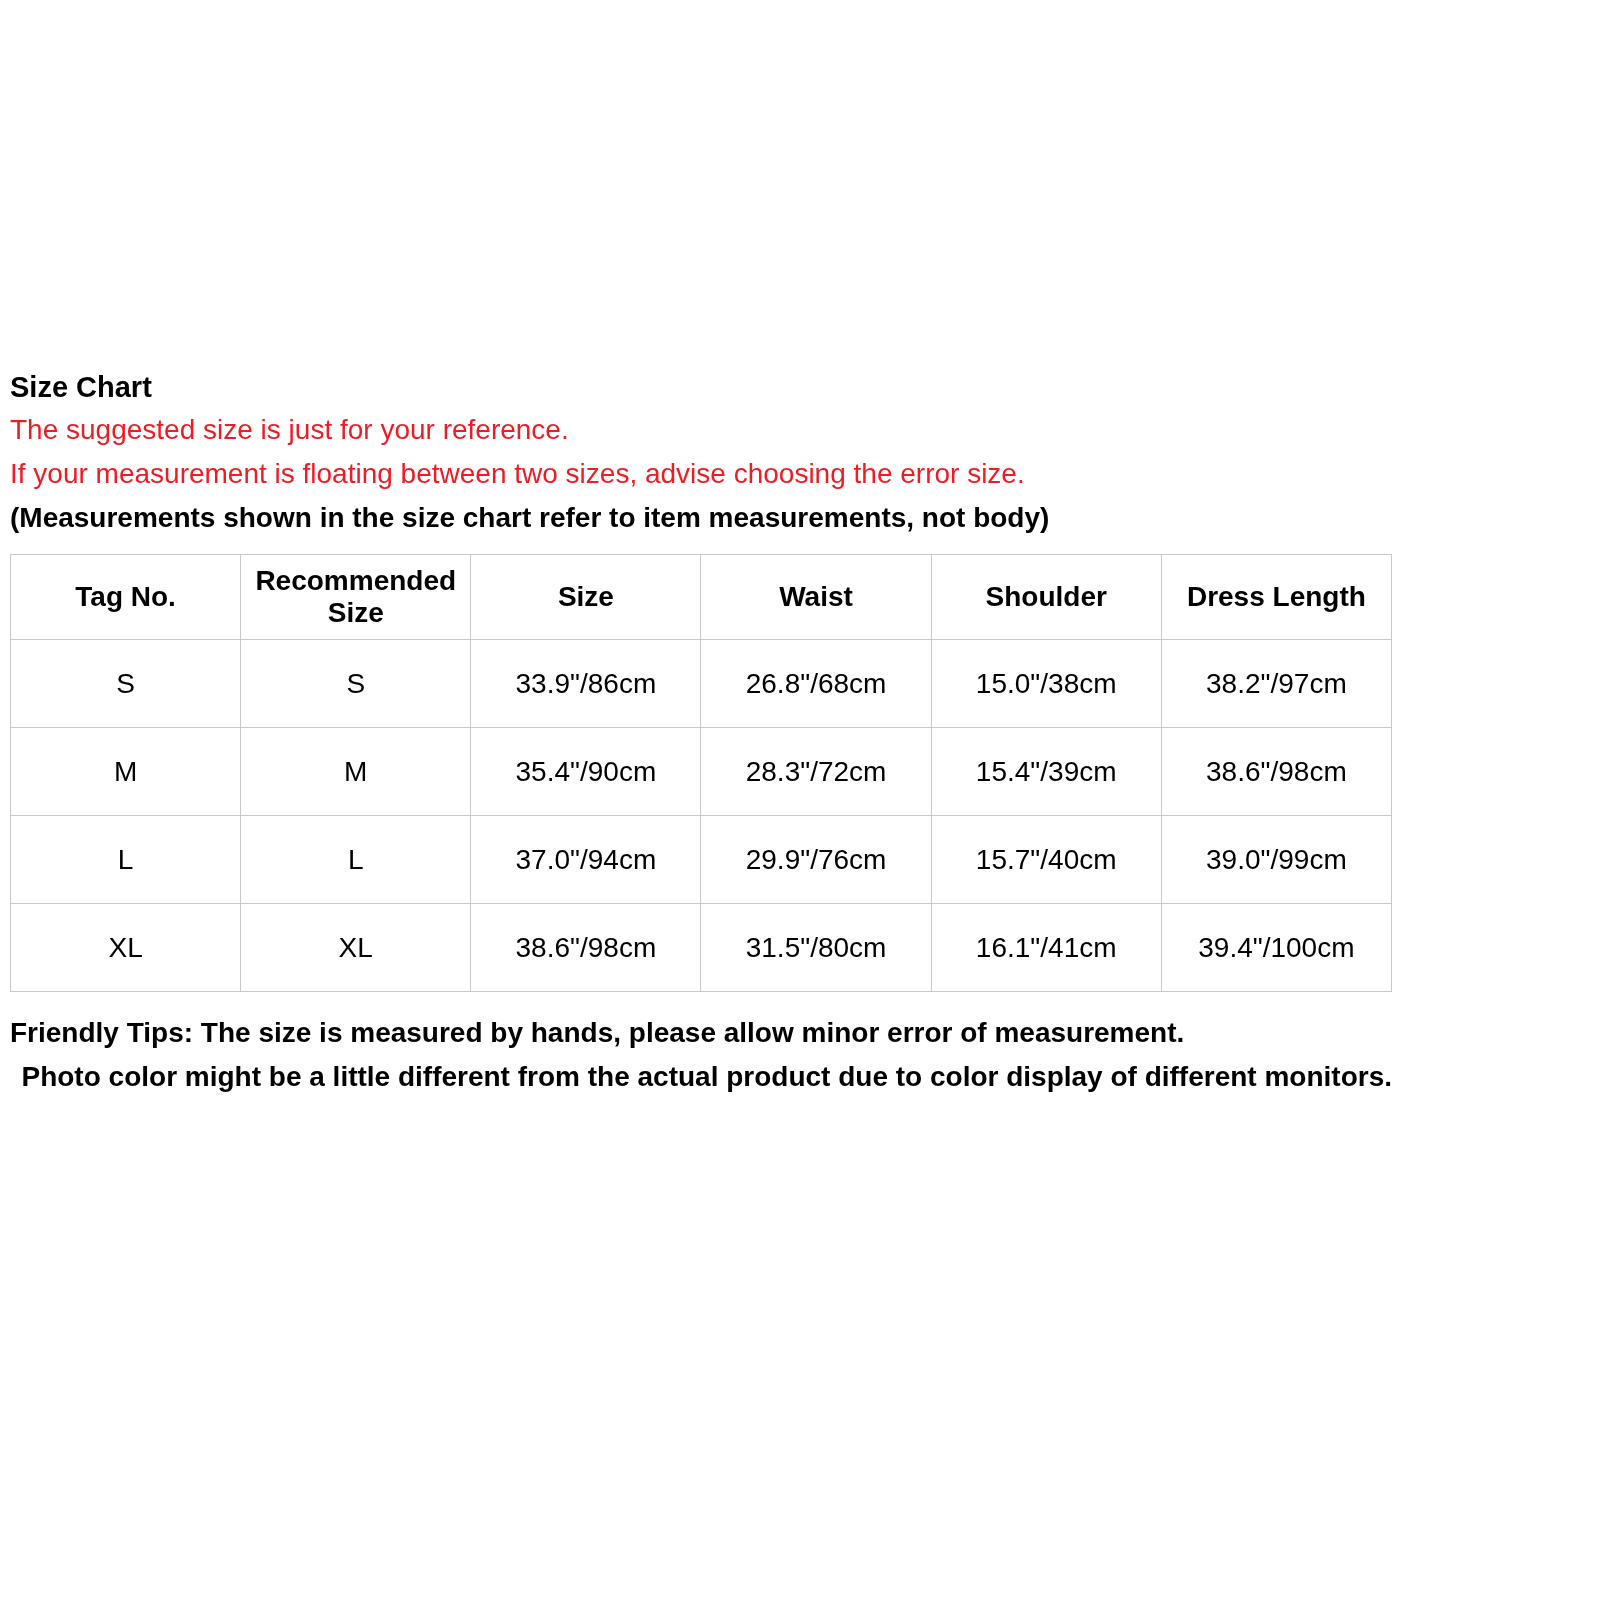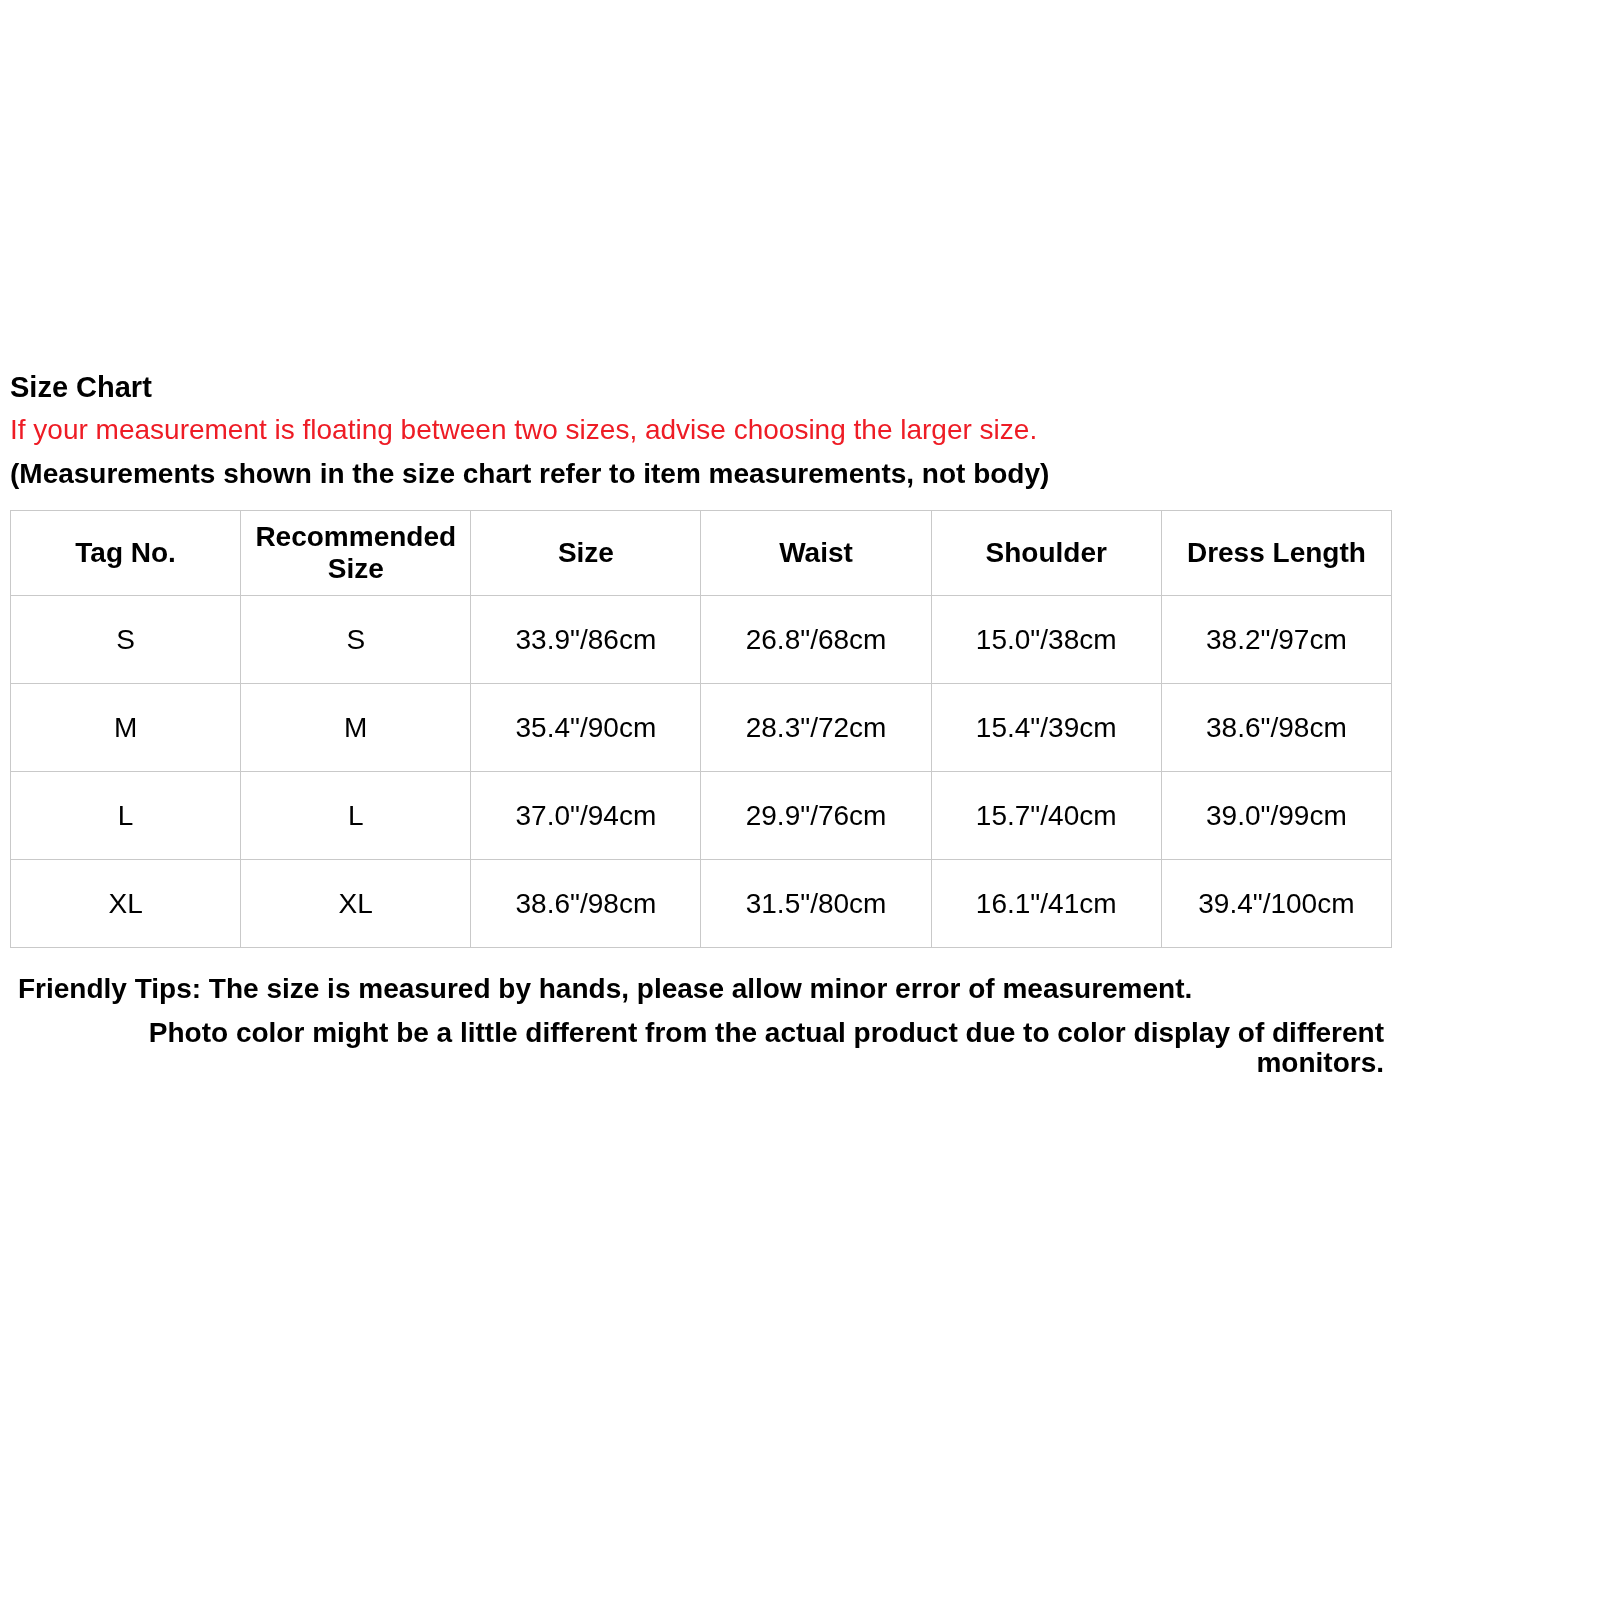--- a/index.html
+++ b/index.html
@@ -59,34 +59,35 @@
     font-weight: bold;
   }
   table.size-table td {
     height: 87px;
     font-weight: normal;
   }
   .footer-note {
     font-size: 28px;
     font-weight: bold;
     line-height: 30px;
-    margin: 8px;
+    margin: 0;
   }
   .footer-note.first { margin-top: 26px; }
   .footer-note.second { margin-top: 14px; text-align: right; }
 </style>
 </head>
 <body>
 
 <div class="content">
 
   <h1 class="page-title">Size Chart</h1>
 
+  <p class="red-note">The suggested size is just for your reference.</p>
 
-  <p class="red-note">If your measurement is floating between two sizes, advise choosing the larger size.</p>
+  <p class="red-note">If your measurement is floating between two sizes, advise choosing the error size.</p>
 
   <p class="bold-note">(Measurements shown in the size chart refer to item measurements, not body)</p>
 
   <table class="size-table">
     <thead>
       <tr id="head-row">
           <th>Tag No.</th>
           <th>Recommended Size</th>
           <th>Size</th>
           <th>Waist</th>

